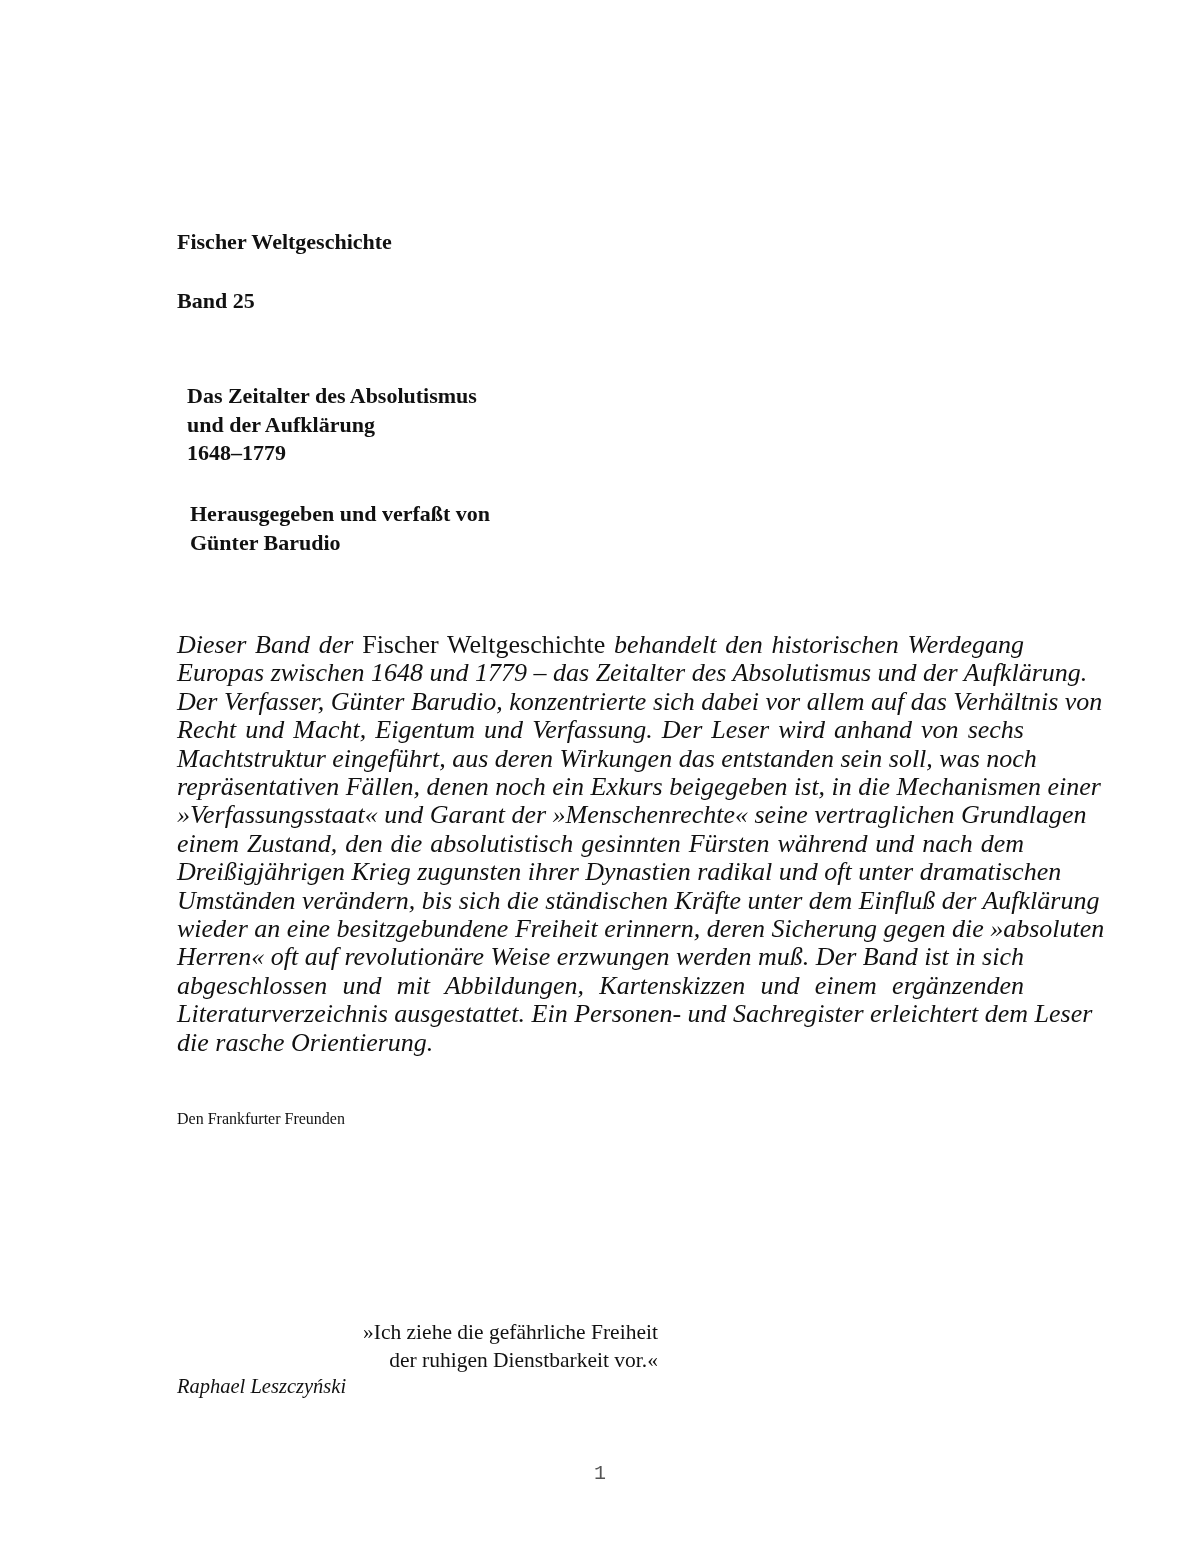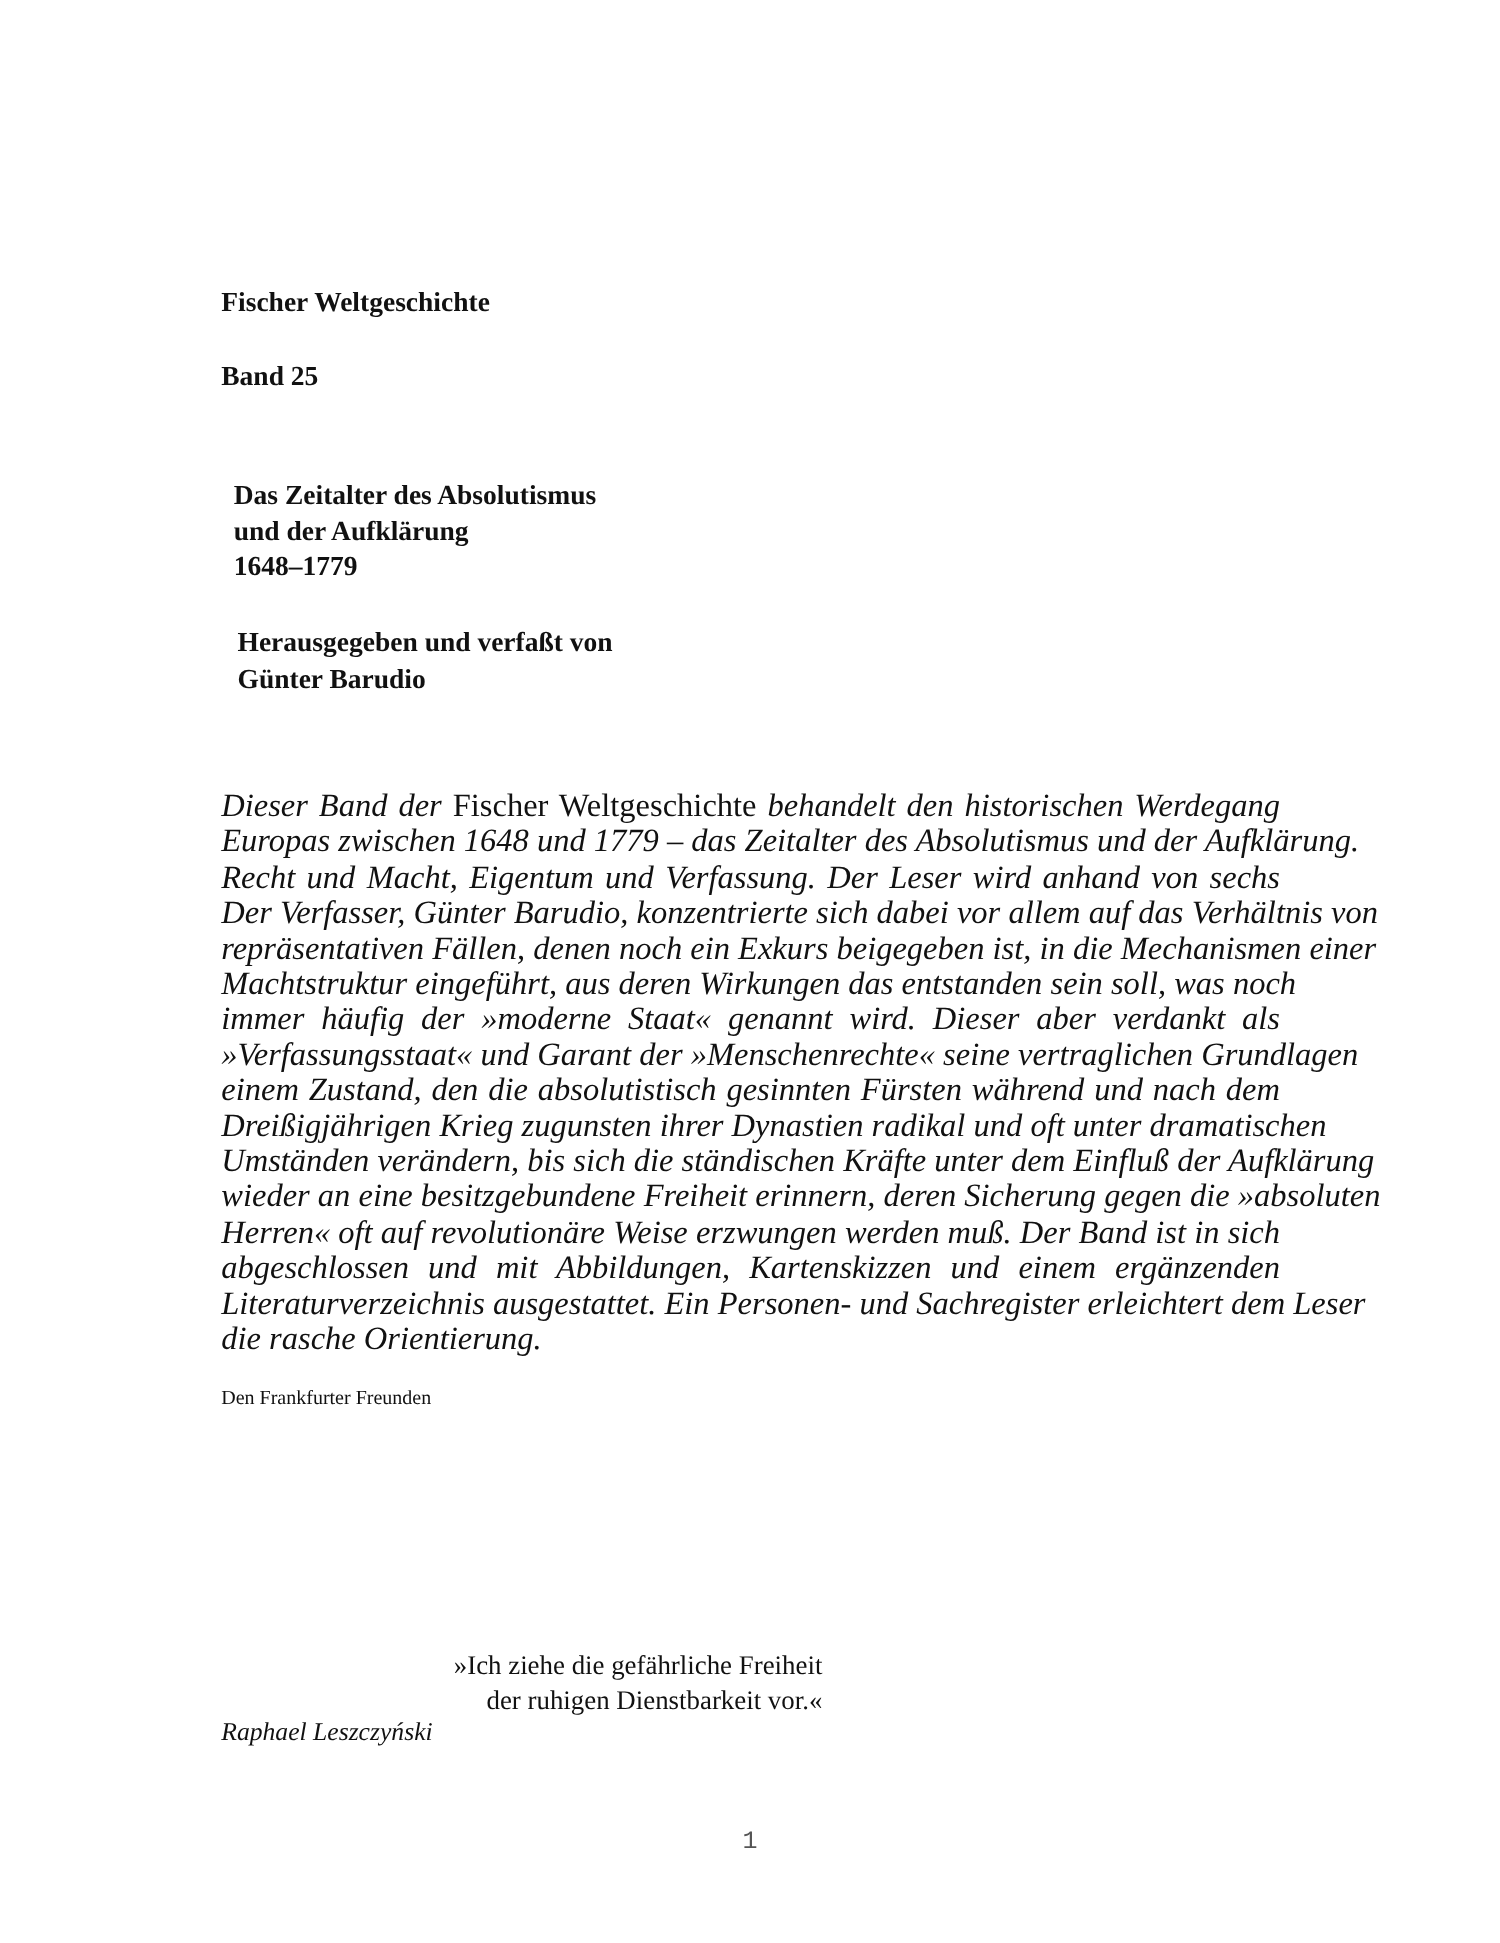--- a/index.html
+++ b/index.html
@@ -130,25 +130,24 @@
   </h1>
 
   <p class="editor-block">
     <span>Herausgegeben und verfaßt von</span>
     <span>Günter Barudio</span>
   </p>
 
   <div class="blurb">
     <span class="line"><span>Dieser Band der </span><span class="roman">Fischer Weltgeschichte</span><span> behandelt den historischen Werdegang</span></span>
     <span class="line">Europas zwischen 1648 und 1779 – das Zeitalter des Absolutismus und der Aufklärung.</span>
+    <span class="line">Der Verfasser, Günter Barudio, konzentrierte sich dabei vor allem auf das Verhältnis von</span>
     <span class="line">Recht und Macht, Eigentum und Verfassung. Der Leser wird anhand von sechs</span>
-    <span class="line">Der Verfasser, Günter Barudio, konzentrierte sich dabei vor allem auf das Verhältnis von</span>
+    <span class="line">Machtstruktur eingeführt, aus deren Wirkungen das entstanden sein soll, was noch</span>
     <span class="line">repräsentativen Fällen, denen noch ein Exkurs beigegeben ist, in die Mechanismen einer</span>
-    <span class="line">Machtstruktur eingeführt, aus deren Wirkungen das entstanden sein soll, was noch</span>
-    <span class="line">immer häufig der »moderne Staat« genannt wird. Dieser aber verdankt als</span>
     <span class="line">»Verfassungsstaat« und Garant der »Menschenrechte« seine vertraglichen Grundlagen</span>
     <span class="line">einem Zustand, den die absolutistisch gesinnten Fürsten während und nach dem</span>
     <span class="line">Dreißigjährigen Krieg zugunsten ihrer Dynastien radikal und oft unter dramatischen</span>
     <span class="line">Umständen verändern, bis sich die ständischen Kräfte unter dem Einfluß der Aufklärung</span>
     <span class="line">wieder an eine besitzgebundene Freiheit erinnern, deren Sicherung gegen die »absoluten</span>
     <span class="line">Herren« oft auf revolutionäre Weise erzwungen werden muß. Der Band ist in sich</span>
     <span class="line">abgeschlossen und mit Abbildungen, Kartenskizzen und einem ergänzenden</span>
     <span class="line">Literaturverzeichnis ausgestattet. Ein Personen- und Sachregister erleichtert dem Leser</span>
     <span class="line last">die rasche Orientierung.</span>
   </div>

